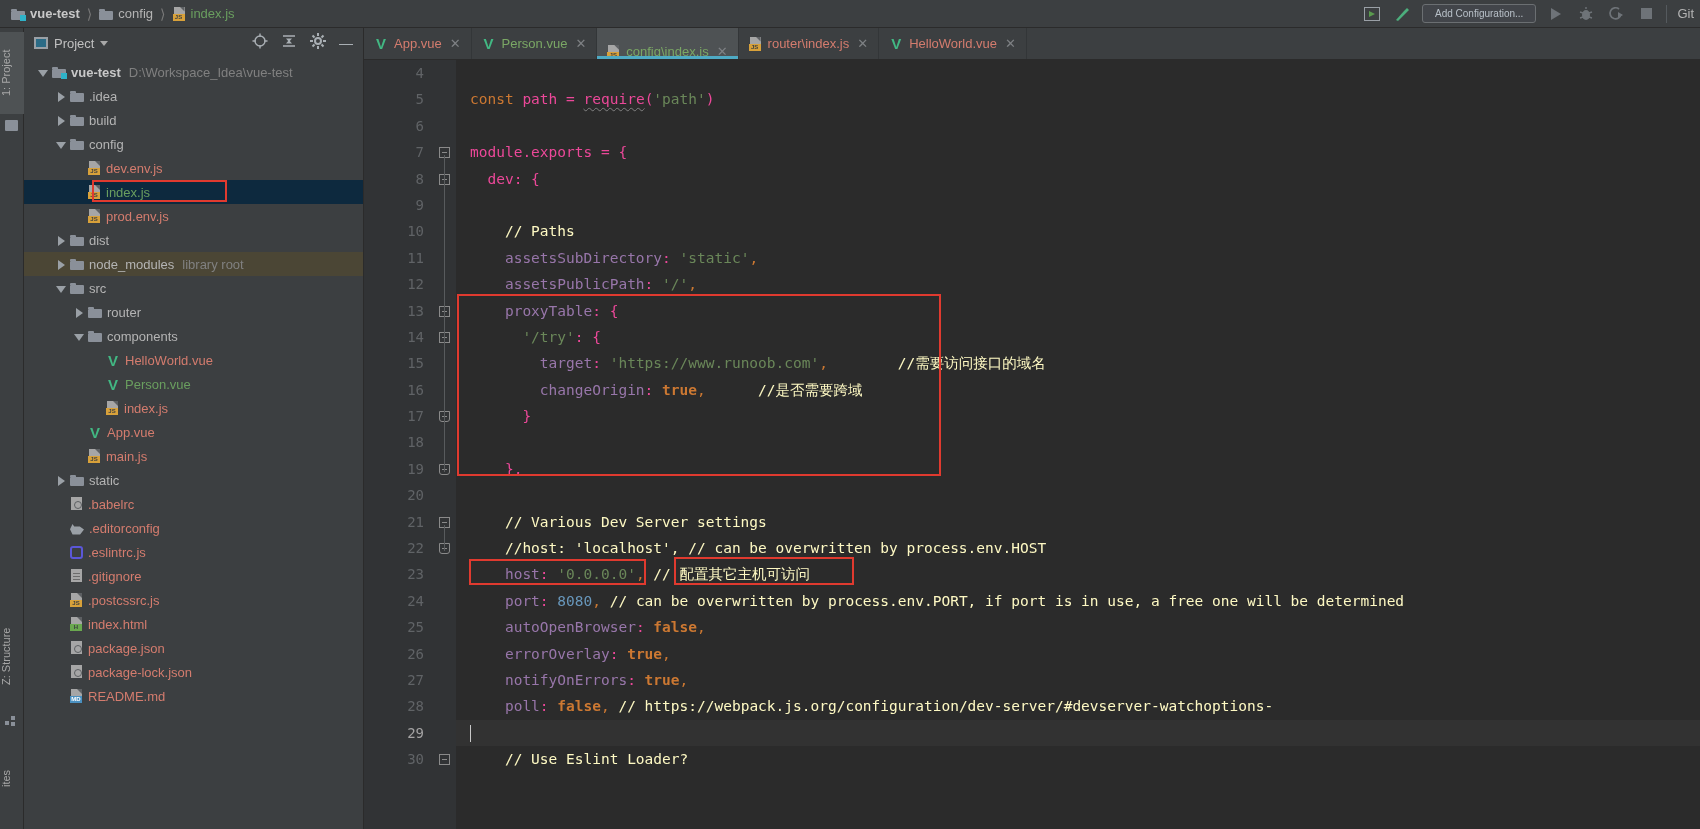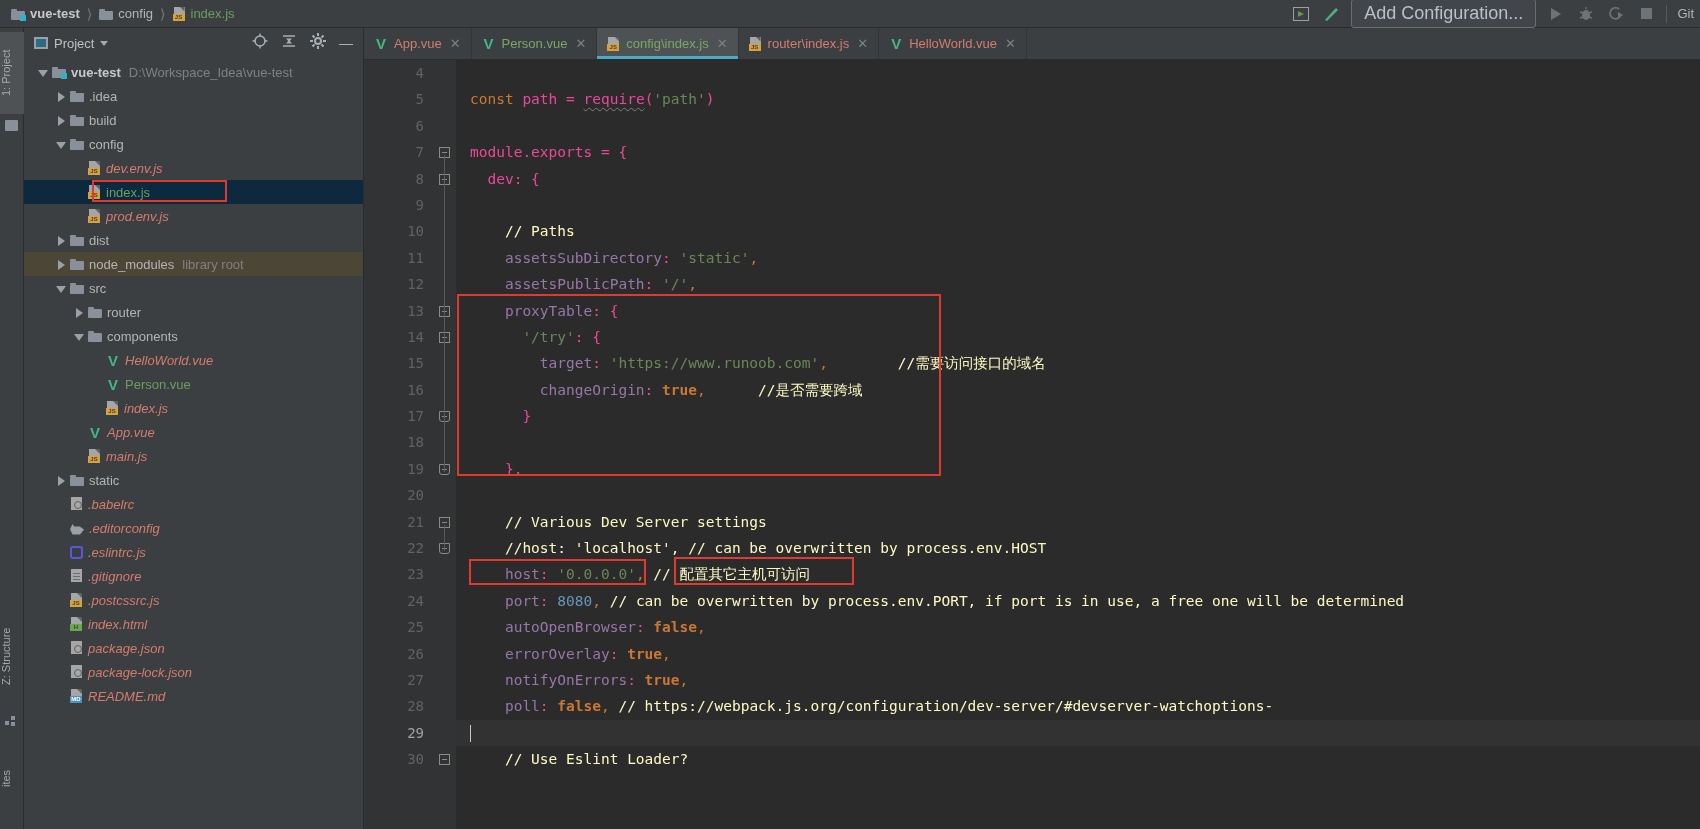--- a/index.html
+++ b/index.html
@@ -44,21 +44,21 @@
      clip-path: polygon(0 0, 100% 100%, 100% 0); }
   .js-ico .badge { position: absolute; left: 0px; bottom: 0px; width: 12px; height: 7px; background: #d8a13a;
      color: #3c3f41; font-size: 6px; font-weight: bold; line-height: 7px; text-align: center;
      font-family: "Liberation Sans", sans-serif; }
   .js-ico .badge.h { background: #6aa84f; }
   .js-ico .badge.md { background: #4a90c0; color: #fff; }
 
   .toolbar-right { margin-left: auto; display: flex; align-items: center; gap: 10px; padding-right: 6px; }
   .tb-icon { width: 20px; height: 20px; display: flex; align-items: center; justify-content: center; }
   .add-config {
-    border: 1px solid #6b6f72; border-radius: 3px; color: #b8c0c8; font-size: 18px;
+    border: 1px solid #6b6f72; border-radius: 3px; color: #b8c0c8; font-size: 10px;
     padding: 3px 12px; background: #42454a;
   }
   .run-arrow { width: 0; height: 0; border-left: 10px solid #6e7378; border-top: 6px solid transparent; border-bottom: 6px solid transparent; }
   .stop-sq { width: 11px; height: 11px; background: #6e7378; }
   .divider-v { width: 1px; height: 18px; background: #555a5e; }
   .git-txt { font-size: 13px; color: #b4b4b4; }
 
   
   .body { flex: 1 1 auto; display: flex; min-height: 0; }
 
@@ -84,21 +84,21 @@
   .row { height: 24px; display: flex; align-items: center; white-space: nowrap; position: relative; }
   .row.sel { background: #0d293e; }
   .row.lib { background: #4b4635; }
   .tw { width: 11px; height: 11px; margin-right: 3px; flex: 0 0 11px; position: relative; }
   .tw.closed::after { content: ""; position: absolute; left: 2px; top: 1px; width: 0; height: 0;
      border-left: 7px solid #9aa0a6; border-top: 5px solid transparent; border-bottom: 5px solid transparent; }
   .tw.open::after { content: ""; position: absolute; left: 0px; top: 3px; width: 0; height: 0;
      border-top: 7px solid #9aa0a6; border-left: 5px solid transparent; border-right: 5px solid transparent; }
   .lbl { margin-left: 5px; }
   .lbl.dir { color: #b4b4b4; }
-  .lbl.red { color: #d47c6e; font-style: italic; }
+  .lbl.red { color: #d47c6e; }
   .lbl.green { color: #6a9e5f; }
   .lbl.sub { color: #808080; margin-left: 8px; }
   .vue-ico { color: #42b883; font-weight: bold; font-size: 15px; line-height: 1; width: 14px; text-align: center; }
   .plain-ico { width: 13px; height: 14px; position: relative; }
   .plain-ico .pg { position: absolute; left: 1px; top: 0; width: 11px; height: 13px; background: #a6a6a6; }
   .plain-ico .ln { position: absolute; left: 3px; width: 7px; height: 1px; background: #6b6b6b; }
   .hex-ico { width: 13px; height: 13px; border: 2px solid #5b57d8; border-radius: 3px; }
   .cat-ico { width: 14px; height: 13px; background: #9aa0a6; clip-path: polygon(0% 60%, 18% 20%, 30% 38%, 70% 38%, 100% 62%, 72% 100%, 18% 100%); }
   .json-ico { width: 13px; height: 14px; position: relative; }
   .json-ico .pg { position: absolute; left: 1px; top: 0; width: 11px; height: 13px; background: #a6a6a6; }
@@ -106,21 +106,21 @@
 
   
   .selbox { position: absolute; border: 2px solid #e03a2f; }
 
   
   .editor { flex: 1 1 auto; display: flex; flex-direction: column; min-width: 0; background: #2b2b2b; }
   .tabs { height: 32px; flex: 0 0 32px; background: #3c3f41; display: flex; align-items: stretch;
     border-bottom: 1px solid #2b2b2b; }
   .tab { display: flex; align-items: center; gap: 6px; padding: 0 10px; font-size: 13px;
     border-right: 1px solid #333638; position: relative; }
-  .tab.active { background: #4e5254; }
+  .tab.active { background: #4e5254; align-items: flex-end; }
   .tab.active::after { content: ""; position: absolute; left: 0; right: 0; bottom: 0; height: 3px; background: #4eaac4; }
   .tab-name.red { color: #d47c6e; }
   .tab-name.green { color: #7aa765; }
   .tab-x { color: #7e8184; font-size: 13px; margin-left: 2px; }
 
   .codewrap { flex: 1 1 auto; display: flex; min-height: 0; position: relative; overflow: hidden; background: #2b2b2b; }
   .gutter { width: 70px; flex: 0 0 70px; background: #313335; text-align: right;
      font-family: "DejaVu Sans Mono", monospace; font-size: 14px; color: #606366; padding-top: 0px; }
   .gutter .gl { height: 26.4px; line-height: 26.4px; padding-right: 10px; }
   .foldcol { width: 22px; flex: 0 0 22px; background: #313335; position: relative; }

